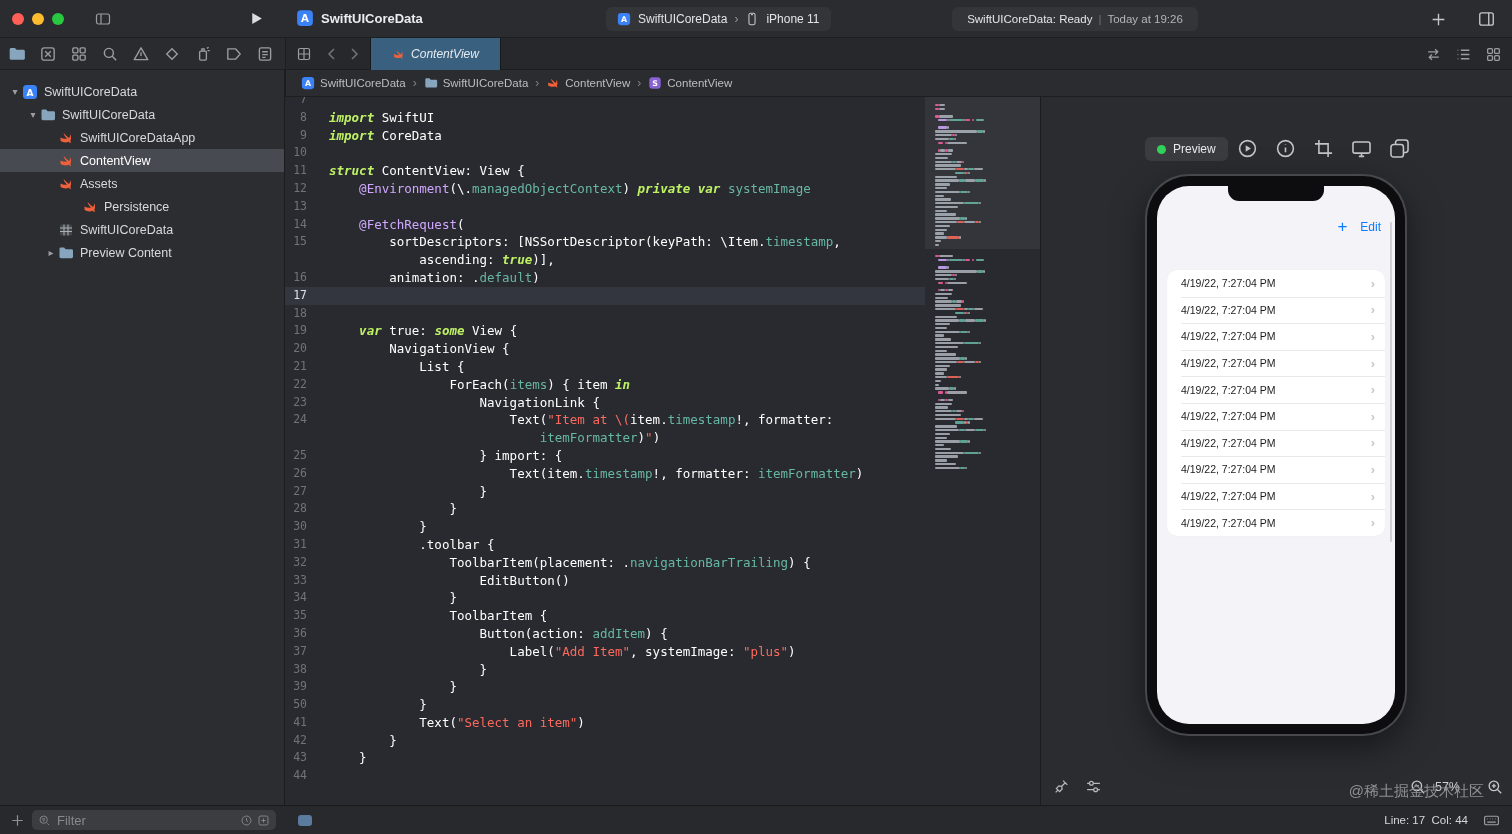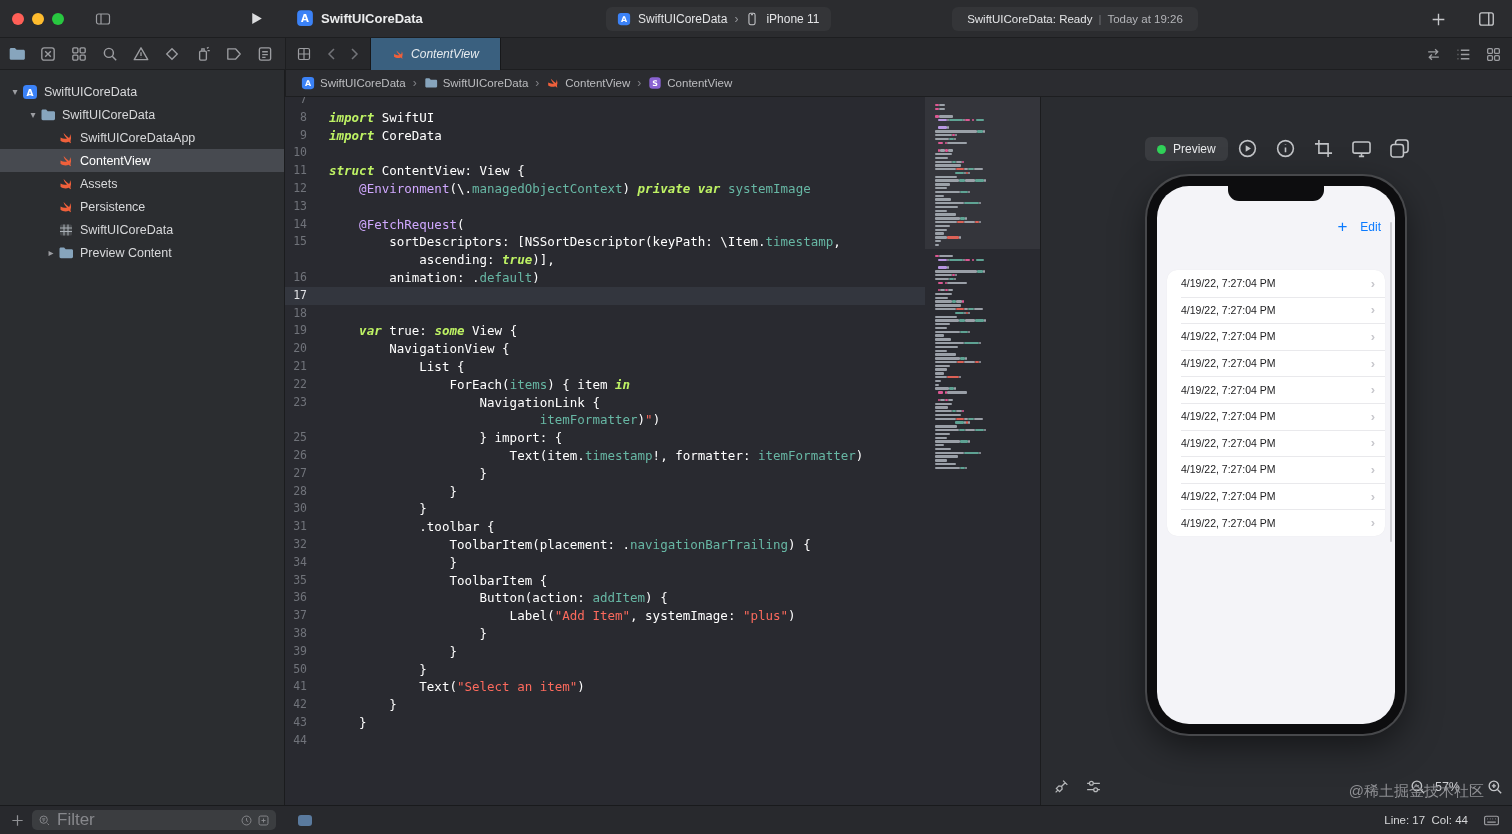--- a/index.html
+++ b/index.html
@@ -112,21 +112,21 @@
   .chev10{width:10px;height:10px;color:#9fa0a4;}
 
   .watermark{position:absolute;right:28px;top:782px;font-size:15px;color:#8e8f93;z-index:40;}
 
   
   .statusbar{position:absolute;left:0;top:805px;width:1512px;height:29px;background:#28292d;border-top:1px solid #191a1c;}
   .add-nav-btn{position:absolute;left:10px;top:7px;width:15px;height:15px;color:#8f9094;}
   .filter-field{position:absolute;left:32px;top:4px;width:244px;height:20px;background:#3b3d40;border-radius:5px;
                 display:flex;align-items:center;gap:4px;padding:0 6px;}
   .ff-i{width:13px;height:13px;color:#8b8c90;flex:none;}
-  .filter-input{flex:1;min-width:0;background:transparent;border:none;outline:none;color:#dddee0;font-size:17px;font-family:"Liberation Sans",sans-serif;}
+  .filter-input{flex:1;min-width:0;background:transparent;border:none;outline:none;color:#dddee0;font-size:13px;font-family:"Liberation Sans",sans-serif;}
   .filter-input::placeholder{color:#87888c;}
   .bp-toggle{position:absolute;left:298px;top:9px;width:14px;height:11px;background:#5a7a9e;border-radius:3px;}
   .linecol{position:absolute;right:44px;top:50%;transform:translateY(-50%);font-size:11.5px;color:#d6d7d9;white-space:pre;}
   .kbd-btn{position:absolute;right:12px;top:6px;width:17px;height:17px;color:#9e9fa3;}
 </style>
 </head>
 <body>
 
 <div class="app">
 
@@ -373,21 +373,21 @@
         </div>
         <div class="tree-row" style="padding-left: 44px;">
           <span class="disclosure"></span>
           <span class="icon tree-icon">
             <svg viewBox="0 0 16 16">
               <path d="M2.5 10.8c2.2 1.6 5.6 2.2 8.2.9.8.9 1.6 1.4 2.4 1.5-.6-1-.8-1.9-.5-2.9 1-2.3.3-4.7-.7-6.3.3 1.5 0 3-.9 4.1C9.3 6.6 7.2 4.9 5.6 3c.3 1.9 1.7 4 3.4 5.5-1.9.6-4.4.2-6.5-1z" fill="#f0603b"></path>
             </svg>
           </span>
           <span class="tree-label">Assets</span>
         </div>
-        <div class="tree-row" style="padding-left: 44px;">
+        <div class="tree-row" style="padding-left: 44px; margin-left: 24px;">
           <span class="disclosure"></span>
           <span class="icon tree-icon">
             <svg viewBox="0 0 16 16">
               <path d="M2.5 10.8c2.2 1.6 5.6 2.2 8.2.9.8.9 1.6 1.4 2.4 1.5-.6-1-.8-1.9-.5-2.9 1-2.3.3-4.7-.7-6.3.3 1.5 0 3-.9 4.1C9.3 6.6 7.2 4.9 5.6 3c.3 1.9 1.7 4 3.4 5.5-1.9.6-4.4.2-6.5-1z" fill="#f0603b"></path>
             </svg>
           </span>
           <span class="tree-label">Persistence</span>
         </div>
         <div class="tree-row" style="padding-left: 44px;">
           <span class="disclosure"></span>
@@ -478,20 +478,24 @@
         </div>
         <div class="cl">
           <span class="ln">22</span>
           <span class="ct"><span class="tok-p">                ForEach(</span><span class="tok-m">items</span><span class="tok-p">) { item </span><span class="tok-k">in</span></span>
         </div>
         <div class="cl">
           <span class="ln">23</span>
           <span class="ct"><span class="tok-p">                    NavigationLink {</span></span>
         </div>
         <div class="cl">
+          <span class="ln">24</span>
+          <span class="ct"><span class="tok-p">                        Text(</span><span class="tok-s">"Item at \(</span><span class="tok-p">item.</span><span class="tok-m">timestamp</span><span class="tok-p">!, formatter:</span></span>
+        </div>
+        <div class="cl">
           <span class="ln"></span>
           <span class="ct"><span class="tok-p">                            </span><span class="tok-m">itemFormatter</span><span class="tok-p">)</span><span class="tok-s">"</span><span class="tok-p">)</span></span>
         </div>
         <div class="cl">
           <span class="ln">25</span>
           <span class="ct"><span class="tok-p">                    } import: {</span></span>
         </div>
         <div class="cl">
           <span class="ln">26</span>
           <span class="ct"><span class="tok-p">                        Text(item.</span><span class="tok-m">timestamp</span><span class="tok-p">!, formatter: </span><span class="tok-m">itemFormatter</span><span class="tok-p">)</span></span>
@@ -508,20 +512,24 @@
           <span class="ln">30</span>
           <span class="ct"><span class="tok-p">            }</span></span>
         </div>
         <div class="cl">
           <span class="ln">31</span>
           <span class="ct"><span class="tok-p">            .toolbar {</span></span>
         </div>
         <div class="cl">
           <span class="ln">32</span>
           <span class="ct"><span class="tok-p">                ToolbarItem(placement: .</span><span class="tok-m">navigationBarTrailing</span><span class="tok-p">) {</span></span>
+        </div>
+        <div class="cl">
+          <span class="ln">33</span>
+          <span class="ct"><span class="tok-p">                    EditButton()</span></span>
         </div>
         <div class="cl">
           <span class="ln">34</span>
           <span class="ct"><span class="tok-p">                }</span></span>
         </div>
         <div class="cl">
           <span class="ln">35</span>
           <span class="ct"><span class="tok-p">                ToolbarItem {</span></span>
         </div>
         <div class="cl">

